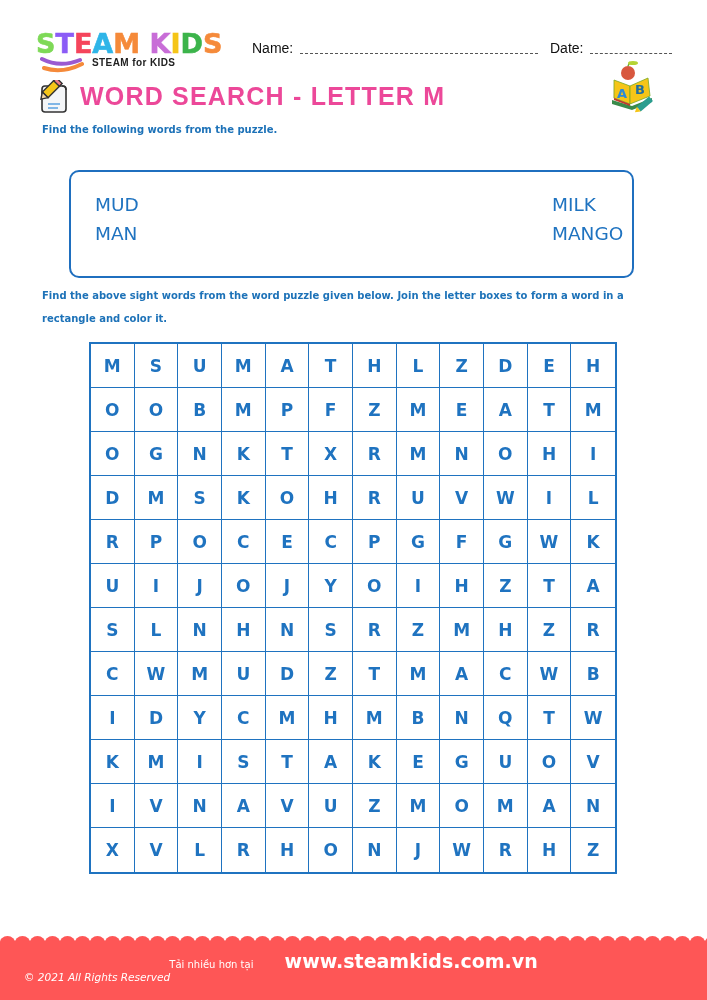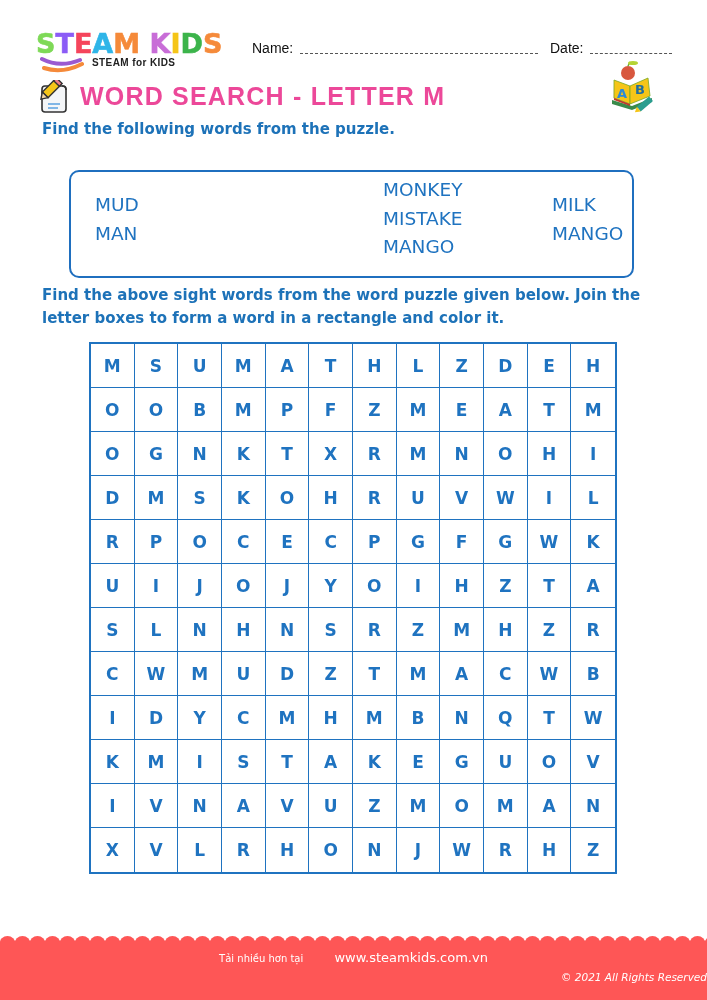--- a/index.html
+++ b/index.html
@@ -34,21 +34,21 @@
   .title-icon { left: 36px; top: 80px; width: 34px; height: 34px; }
   .title {
     left: 80px; top: 82px; font-family: "Liberation Sans", sans-serif;
     font-weight: bold; font-size: 25px; color: #ec4899; letter-spacing: 1.2px;
     white-space: nowrap;
     text-align: center;
   }
   .book-icon { left: 608px; top: 60px; width: 48px; height: 56px; }
 
   .instr {
-    font-family: "DejaVu Sans", sans-serif; font-weight: bold; font-size: 15px;
+    font-family: "DejaVu Sans", sans-serif; font-weight: bold; font-size: 10px;
     color: #1d72b8; line-height: 23px;
   }
   .instr1 { left: 42px; top: 118px; }
   .instr2 { left: 42px; top: 284px; width: 620px; }
 
   
   .word-box {
     left: 69px; top: 170px; width: 565px; height: 108px;
     border: 2.5px solid #1f6fbf; border-radius: 10px; box-sizing: border-box;
   }
@@ -73,25 +73,25 @@
   .cell.last-col { border-right: none; }
   .cell.last-row { border-bottom: none; }
 
   
   .footer { left: 0; top: 942px; width: 707px; height: 58px; background: #fe5656; }
   .scallops { left: 0; top: 934px; width: 707px; height: 10px; }
   .footer-line1 {
     left: 0; width: 707px; top: 950px; text-align: center; color: #fff;
     font-family: "DejaVu Sans", sans-serif; font-size: 10px;
   }
-  .footer-line1 b { font-size: 13px; font-weight: normal; margin-left: 28px; }
+  .footer-line1 b { font-size: 19px; font-weight: bold; margin-left: 28px; }
   .footer-line2 {
-    left: 0; width: 707px; top: 971px; text-align: right; color: #fff;
+    left: 0; width: 707px; top: 971px; text-align: left; color: #fff;
     font-family: "DejaVu Sans", sans-serif; font-size: 10.5px; font-style: italic;
-    padding-left: 10px; box-sizing: border-box;
+    padding-left: 24px; box-sizing: border-box;
   }
 </style>
 </head>
 <body>
 
 <div class="abs logo">
   <div class="logo-title" id="logo-title"><span style="color: rgb(126, 217, 87);">S</span><span style="color: rgb(139, 92, 246);">T</span><span style="color: rgb(245, 69, 92);">E</span><span style="color: rgb(47, 181, 232);">A</span><span style="color: rgb(245, 138, 58);">M</span><span style="color: rgb(255, 255, 255);">&nbsp;</span><span style="color: rgb(200, 109, 215);">K</span><span style="color: rgb(245, 197, 24);">I</span><span style="color: rgb(60, 180, 75);">D</span><span style="color: rgb(245, 138, 58);">S</span></div>
   <svg class="logo-swoosh" width="44" height="18" viewBox="0 0 44 18">
     <path d="M2 3 Q 20 12 40 4" stroke="#9b59d0" stroke-width="4" fill="none" stroke-linecap="round"></path>
     <path d="M4 12 Q 22 18 42 8" stroke="#f58a3a" stroke-width="4" fill="none" stroke-linecap="round"></path>
@@ -132,25 +132,20 @@
     <polygon points="30,42 30,48 25,45" fill="#f5c518"></polygon>
   </g>
 </svg>
 
 <div class="abs instr instr1">Find the following words from the puzzle.</div>
 
 <div class="abs word-box">
   <div class="word-col" style="left:24px;top:19px;">
     <div>MUD</div>
     <div>MAN</div>
-  </div>
-  <div class="word-col" style="left:312px;top:4px;">
-    <div>MONKEY</div>
-    <div>MISTAKE</div>
-    <div>MANGO</div>
   </div>
   <div class="word-col" style="left:481px;top:19px;">
     <div>MILK</div>
     <div>MANGO</div>
   </div>
 </div>
 
 <div class="abs instr instr2">Find the above sight words from the word puzzle given below. Join the letter boxes to form a word in a rectangle and color it.</div>
 
 <div class="abs grid" id="grid">

